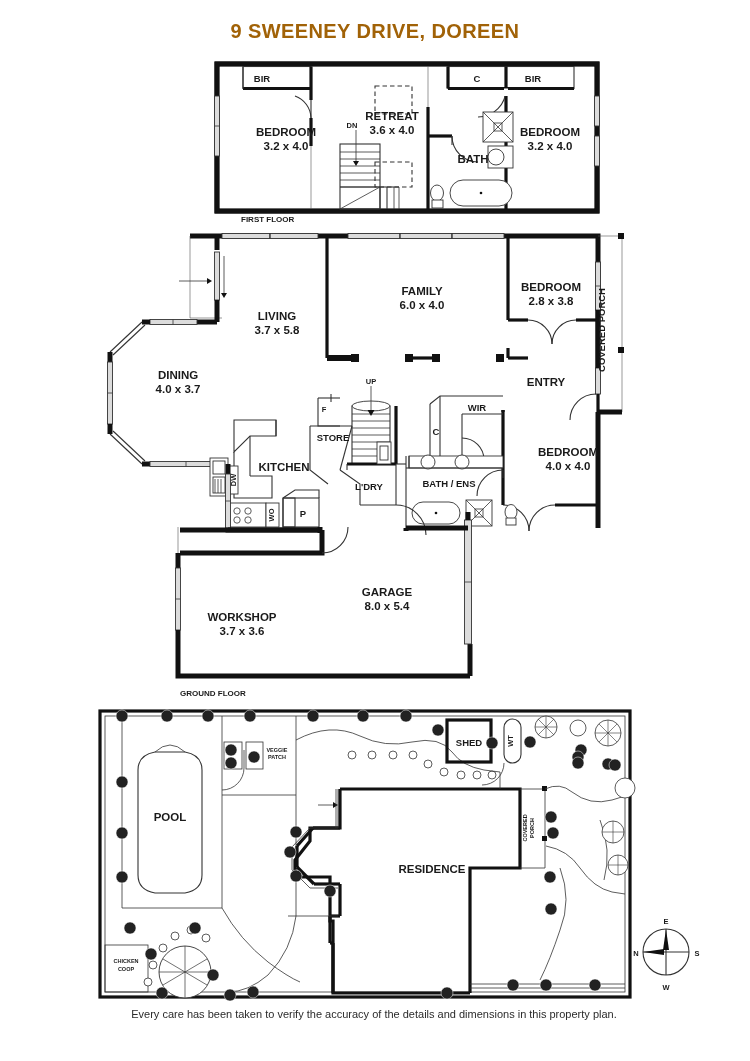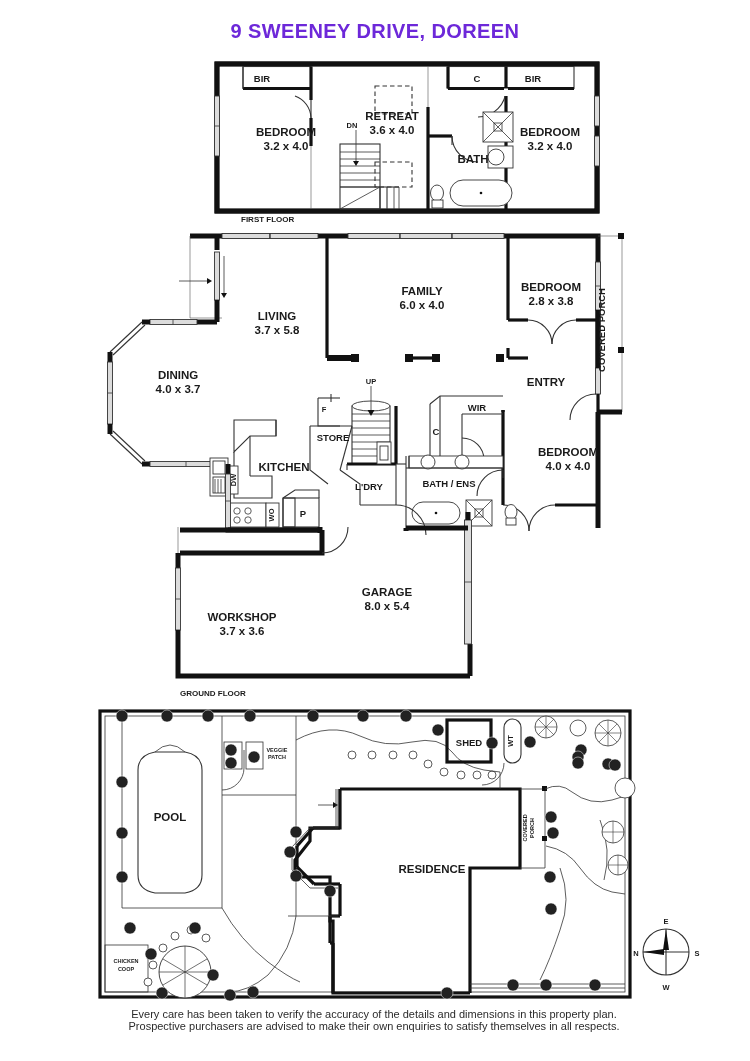--- a/index.html
+++ b/index.html
@@ -11,21 +11,21 @@
     position:relative;
     overflow:hidden;
   }
   #page{position:relative;width:750px;height:1061px;background:#fff;}
 
   
   .title{
     position:absolute;left:0;top:20px;width:750px;
     text-align:center;
     font-size:20px;font-weight:bold;letter-spacing:.4px;
-    color:#6d28d9;
+    color:#a16207;
   }
 
   
   svg.plan{position:absolute;left:0;top:0;width:750px;height:1061px;}
 
   
   .rm{font-family:"Liberation Sans",sans-serif;font-weight:bold;fill:#1a1a1a;text-anchor:middle;}
   .rm-md{font-size:11.5px;}
   .rm-sm{font-size:9.5px;}
   .rm-xs{font-size:7.5px;}
@@ -638,16 +638,15 @@
       <path d="M 643 952 L 664 949 L 664 955 Z" fill="#111"></path>
       <text class="rm rm-xs" x="666" y="924">E</text>
       <text class="rm rm-xs" x="636" y="956">N</text>
       <text class="rm rm-xs" x="697" y="956">S</text>
       <text class="rm rm-xs" x="666" y="990">W</text>
     </g>
   </svg>
 
   <div class="disclaimer">
     <div>Every care has been taken to verify the accuracy of the details and dimensions in this property plan.</div>
-    <div>Prospective purchasers are advised to make their own enquiries to satisfy themselves in all respects.</div>
   </div>
 
 </div>
 
 </body></html>

